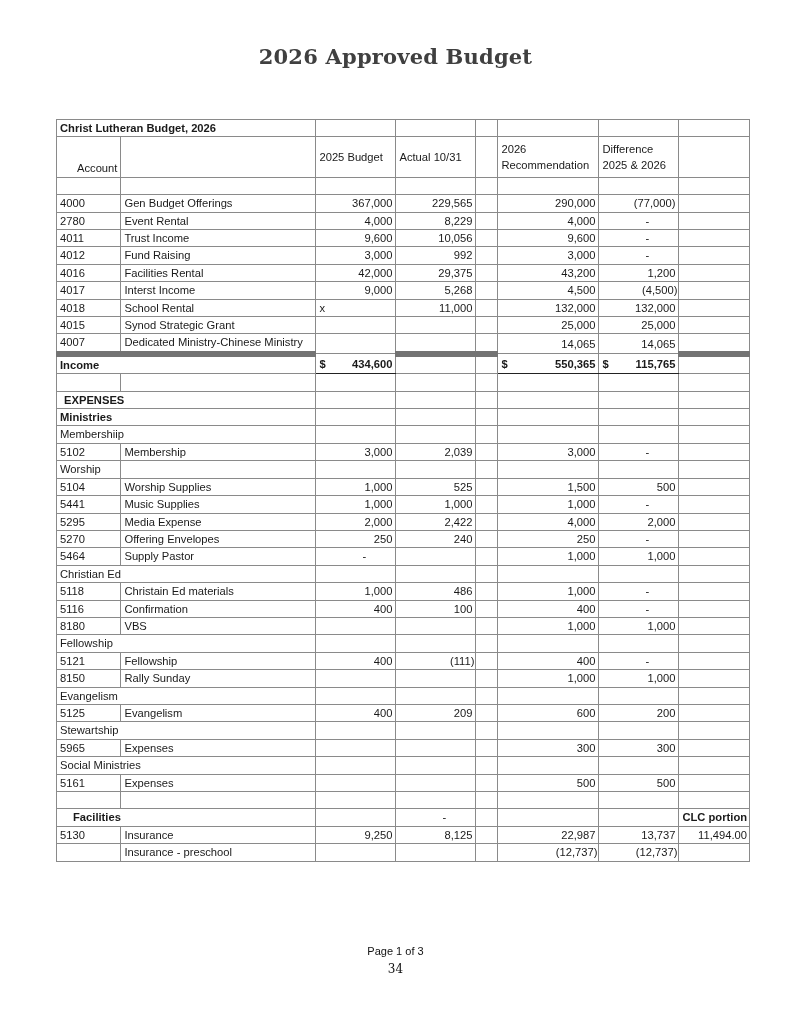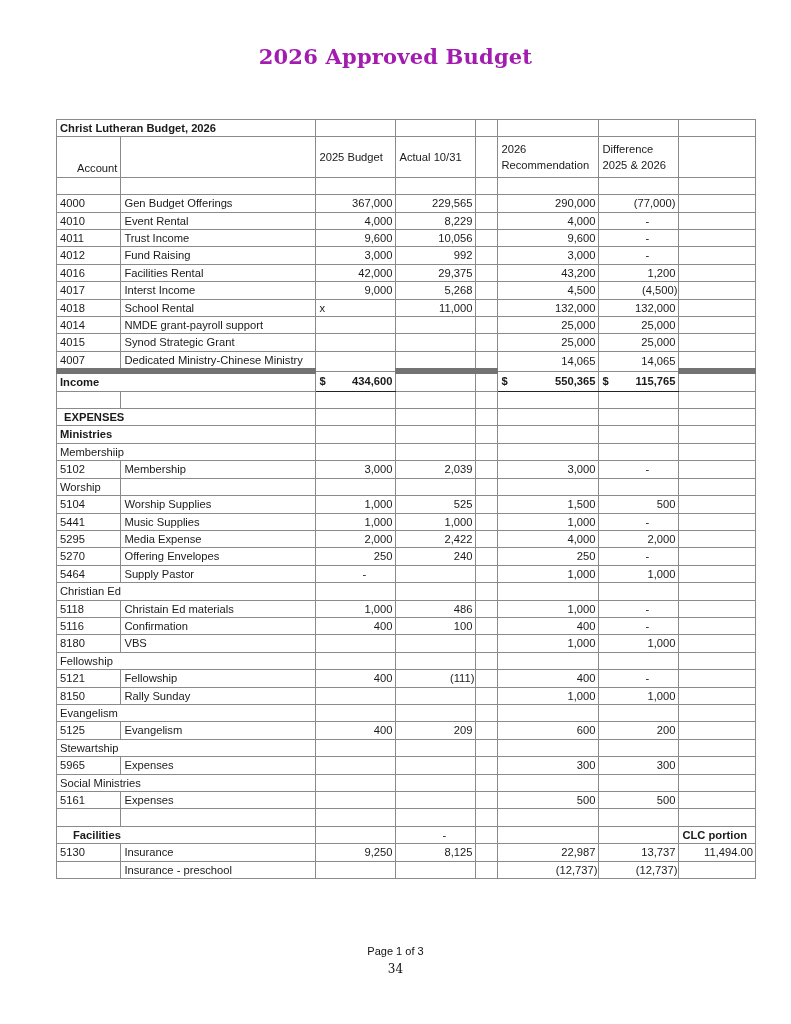--- a/index.html
+++ b/index.html
@@ -1,19 +1,19 @@
 <!DOCTYPE html>
 <html><head>
   <meta charset="utf-8">
   <style>
     html, body { margin: 0; padding: 0; background: #ffffff; }
     body { width: 791px; height: 1024px; position: relative; overflow: hidden; color: #111; }
     .page-title {
       position: absolute; left: 0; top: 44px; width: 791px; text-align: center;
-      font-family: "DejaVu Serif", serif; font-weight: bold; font-size: 21px; color: #a21caf;
+      font-family: "DejaVu Serif", serif; font-weight: bold; font-size: 21px; color: #404040;
       letter-spacing: 0.2px;
     }
     table.budget {
       position: absolute; left: 56px; top: 119px;
       border-collapse: collapse; table-layout: fixed;
       font-family: "Liberation Sans", sans-serif; font-size: 11.2px; color: #1a1a1a;
       border: 1.6px solid #222;
     }
     table.budget td {
       border: 1px solid #8a8a8a; padding: 0 3px; height: 16.4px; line-height: 16.4px;
@@ -89,21 +89,21 @@
     <td class="acct">4000</td>
     <td>Gen Budget Offerings</td>
     <td class="num">367,000</td>
     <td class="num">229,565</td>
     <td></td>
     <td class="num">290,000</td>
     <td class="num">(77,000)</td>
     <td class="last-col"></td>
   </tr>
   <tr>
-    <td class="acct">4010</td>
+    <td class="acct">2780</td>
     <td>Event Rental</td>
     <td class="num">4,000</td>
     <td class="num">8,229</td>
     <td></td>
     <td class="num">4,000</td>
     <td class="num" style="text-align:center;padding-left:20px">-</td>
     <td class="last-col"></td>
   </tr>
   <tr>
     <td class="acct">4011</td>
@@ -146,30 +146,20 @@
     <td class="last-col"></td>
   </tr>
   <tr>
     <td class="acct">4018</td>
     <td>School Rental</td>
     <td>x</td>
     <td class="num">11,000</td>
     <td></td>
     <td class="num">132,000</td>
     <td class="num">132,000</td>
-    <td class="last-col"></td>
-  </tr>
-  <tr>
-    <td class="acct">4014</td>
-    <td>NMDE grant-payroll support</td>
-    <td class="num"></td>
-    <td class="num"></td>
-    <td></td>
-    <td class="num">25,000</td>
-    <td class="num">25,000</td>
     <td class="last-col"></td>
   </tr>
   <tr>
     <td class="acct">4015</td>
     <td>Synod Strategic Grant</td>
     <td class="num"></td>
     <td class="num"></td>
     <td></td>
     <td class="num">25,000</td>
     <td class="num">25,000</td>
@@ -448,21 +438,21 @@
         <td class="last-col"></td>
   </tr>
 
   <tr>
     <td colspan="2" class="bold" style="padding-left:16px">Facilities</td>
     <td></td>
     <td class="num" style="text-align:center;padding-left:20px">-</td>
     <td></td>
         <td></td>
         <td></td>
-    <td class="last-col cc-bold" style="padding-right:8px">CLC portion</td>
+    <td class="last-col cc-bold" style="padding-right:2px">CLC portion</td>
   </tr>
   <tr>
     <td class="acct">5130</td>
     <td>Insurance</td>
     <td class="num">9,250</td>
     <td class="num">8,125</td>
     <td></td>
     <td class="num">22,987</td>
     <td class="num">13,737</td>
     <td class="num last-col" style="padding-right:2px">11,494.00</td>

